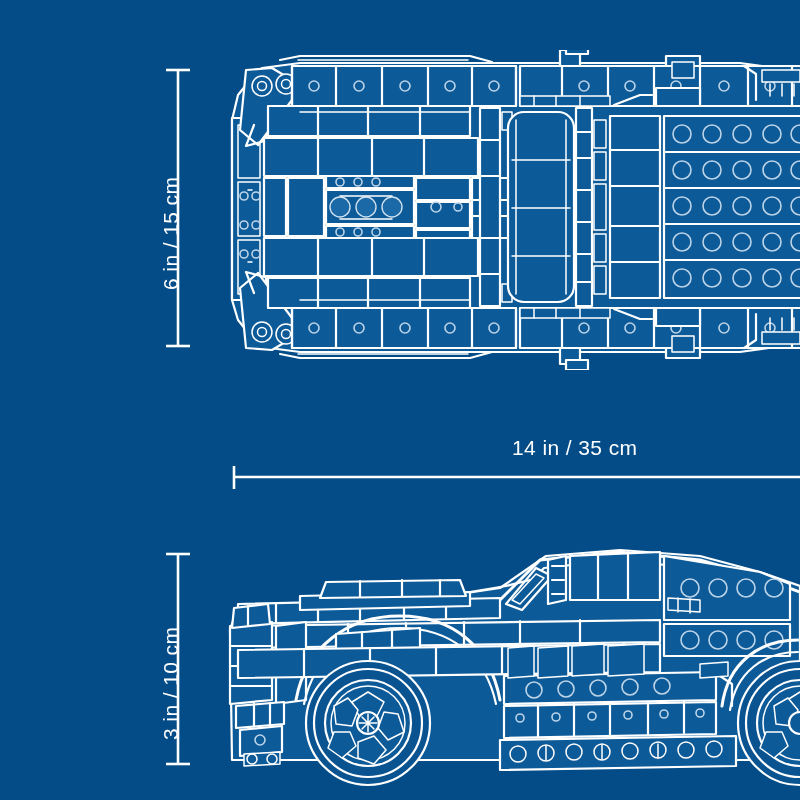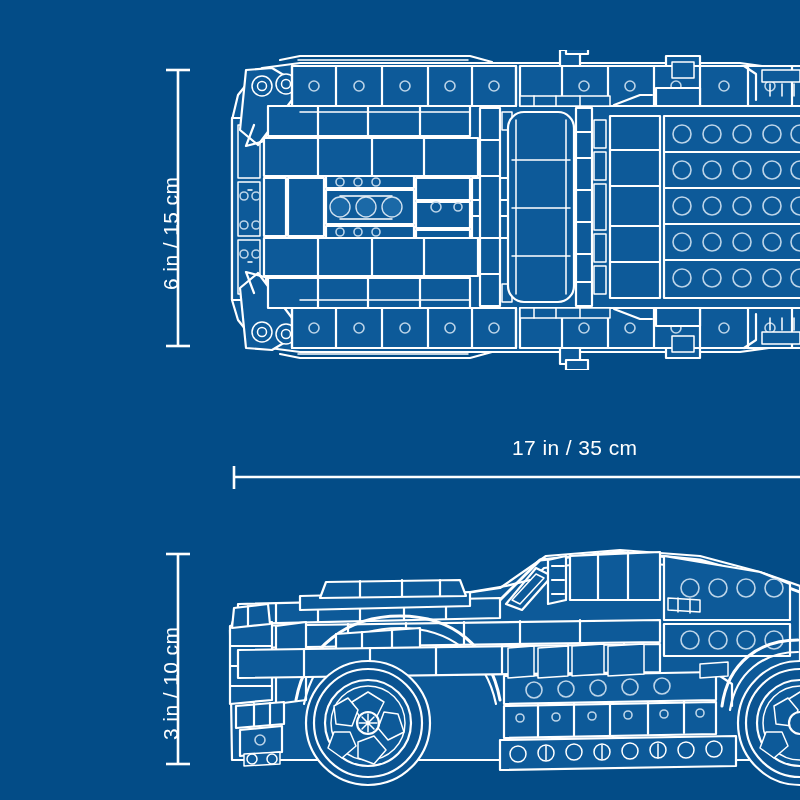--- a/index.html
+++ b/index.html
@@ -405,17 +405,17 @@
 
     <g>
       <path class="dim" d="M178 554 V764"></path>
       <path class="dim" d="M166 554 H190"></path>
       <path class="dim" d="M166 764 H190"></path>
     </g>
   </svg>
 
   <div class="dim-label vertical" id="label-height-top">6 in / 15 cm</div>
 
-  <div class="dim-label" id="label-width">17 in / 35 cm</div>
+  <div class="dim-label" id="label-width">14 in / 35 cm</div>
 
   <div class="dim-label vertical" id="label-height-bottom">3 in / 10 cm</div>
 
 </div>
 
 </body></html>

